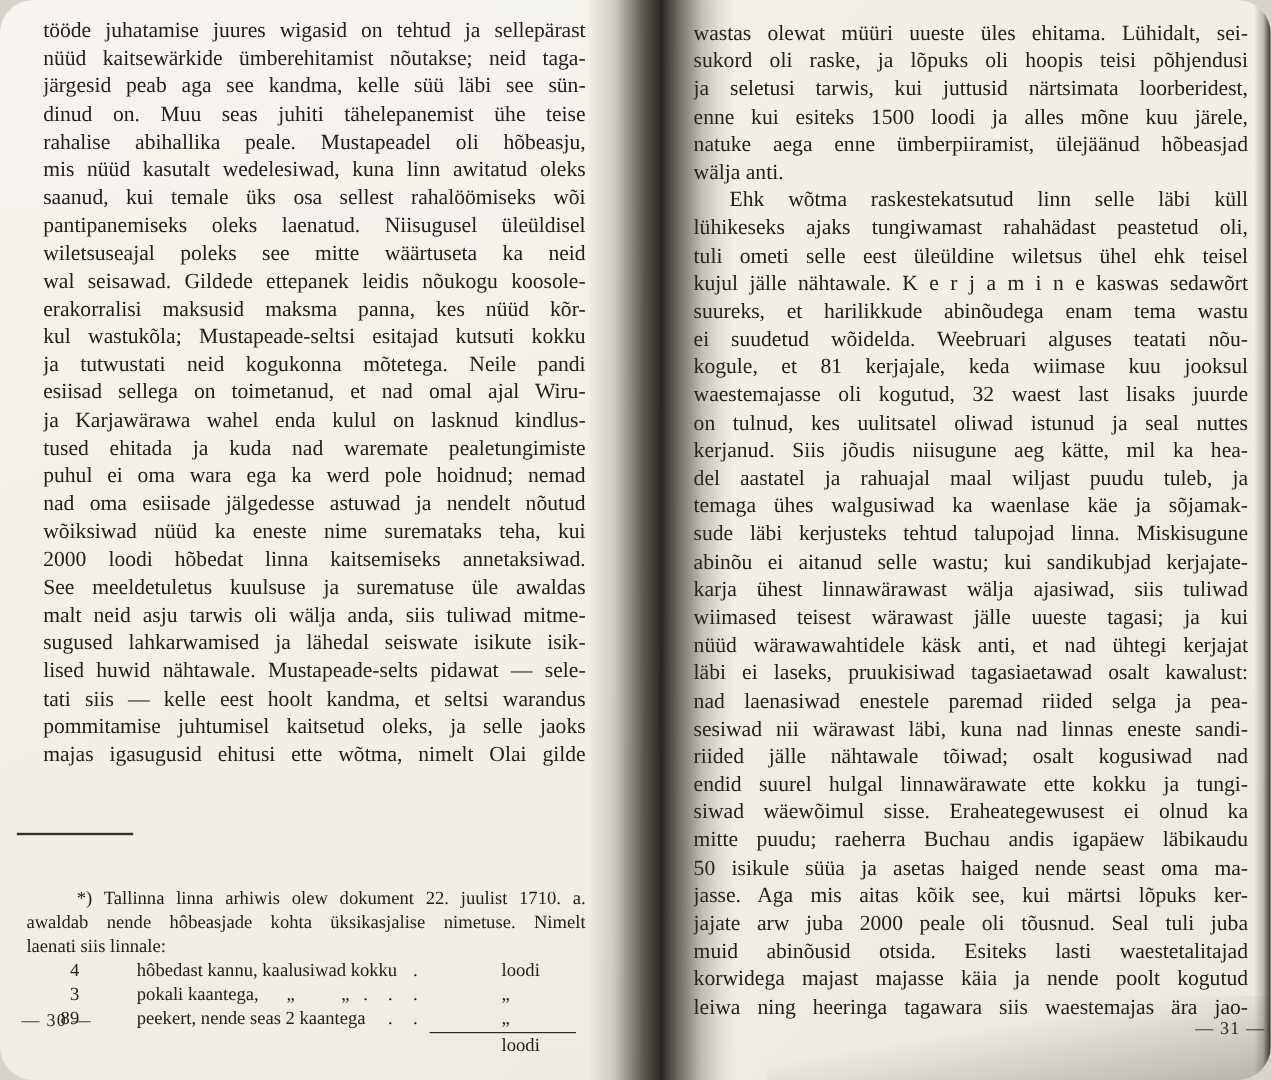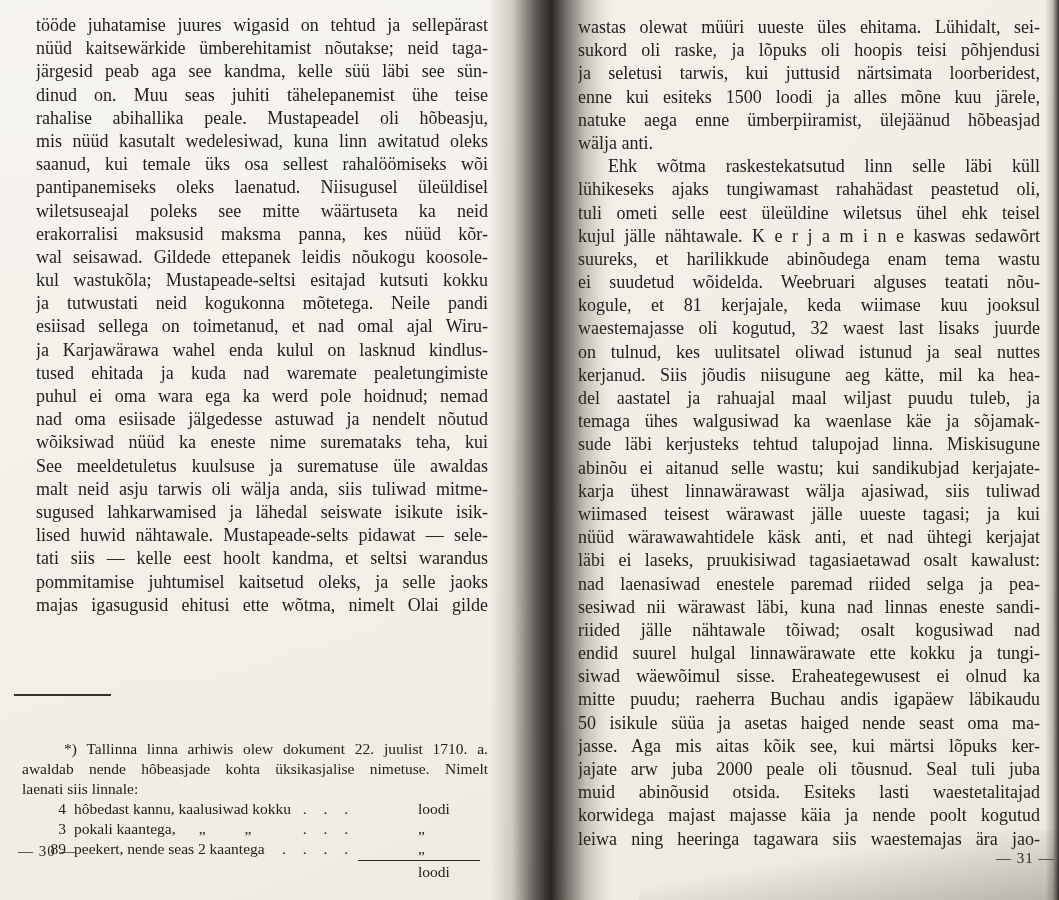--- a/index.html
+++ b/index.html
@@ -1,41 +1,42 @@
 <!DOCTYPE html>
 <html><head>
 <meta charset="utf-8">
 <style>
   html,body{margin:0;padding:0;background:#d9d4c9;}
   .scan{
     position:relative; width:1059px; height:900px; overflow:hidden;
     background:linear-gradient(135deg,#f4f1ea 0%,#f1eee7 55%,#ece8df 100%);
     font-family:"Liberation Serif","DejaVu Serif",serif;
     color:#23201b;
+    border-radius:28px;
   }
   
   .body-text{position:absolute; font-size:18px; line-height:23.2px;}
   .left-body{left:36px; top:14px; width:452px;}
   .right-body{left:578px; top:16px; width:462px;}
   .line{
     height:23.2px; overflow:hidden;
     text-align:justify; text-align-last:justify;
     white-space:normal;
   }
   .line.end{text-align-last:left;}
   .line.indent{text-indent:30px;}
   .paragraph{margin:0;}
   
   .fn-sep{position:absolute; left:14px; top:694px; width:97px; border-top:2px solid #34312b;}
   .footnote{position:absolute; left:22px; top:739px; width:466px; font-size:15.5px; line-height:20px;}
   .footnote .line{height:20px;}
   .footnote .line.indent{text-indent:42px;}
   .fn-row{display:flex; height:20px; overflow:hidden;}
   .fn-qty{flex:0 0 44px; text-align:right;}
-  .fn-desc{flex:0 0 auto; padding-left:8px; white-space:pre;}
+  .fn-desc{flex:0 0 auto; padding-left:8px; white-space:pre;margin-left:40px;}
   .fn-dots{flex:1 1 auto; text-align:right; padding-right:12px; word-spacing:13px; overflow:hidden;}
   .fn-val{flex:0 0 46px; text-align:right;margin-top:36px;}
   .fn-unit{flex:0 0 70px; padding-left:12px;}
   .fn-sumline{margin-left:336px; width:122px; border-top:1.8px solid #2d2a25; margin-top:1px; margin-bottom:1px;}
   
   .pageno{position:absolute; font-size:15px; color:#2a2722; letter-spacing:1px;}
   .pageno-left{left:18px; top:843px;}
   .pageno-right{left:996px; top:850px;}
   
   .gutter{
@@ -72,30 +73,31 @@
   <div class="body-text left-body">
       <div class="line">tööde juhatamise juures wigasid on tehtud ja sellepärast</div>
       <div class="line">nüüd kaitsewärkide ümberehitamist nõutakse; neid taga-</div>
       <div class="line">järgesid peab aga see kandma, kelle süü läbi see sün-</div>
       <div class="line">dinud on.  Muu seas juhiti tähelepanemist ühe teise</div>
       <div class="line">rahalise abihallika peale.  Mustapeadel oli hõbeasju,</div>
       <div class="line">mis nüüd kasutalt wedelesiwad, kuna linn awitatud oleks</div>
       <div class="line">saanud, kui temale üks osa sellest rahalöömiseks wõi</div>
       <div class="line">pantipanemiseks oleks laenatud.  Niisugusel üleüldisel</div>
       <div class="line">wiletsuseajal poleks see mitte wäärtuseta ka neid</div>
+      <div class="line">wal seisawad.  Gildede ettepanek leidis nõukogu koosole-</div>
       <div class="line">erakorralisi maksusid maksma panna, kes nüüd kõr-</div>
-      <div class="line">wal seisawad.  Gildede ettepanek leidis nõukogu koosole-</div>
       <div class="line">kul wastukõla; Mustapeade-seltsi esitajad kutsuti kokku</div>
       <div class="line">ja tutwustati neid kogukonna mõtetega.  Neile pandi</div>
       <div class="line">esiisad sellega on toimetanud, et nad omal ajal Wiru-</div>
       <div class="line">ja Karjawärawa wahel enda kulul on lasknud kindlus-</div>
       <div class="line">tused ehitada ja kuda nad waremate pealetungimiste</div>
       <div class="line">puhul ei oma wara ega ka werd pole hoidnud; nemad</div>
       <div class="line">nad oma esiisade jälgedesse astuwad ja nendelt nõutud</div>
       <div class="line">wõiksiwad nüüd ka eneste nime suremataks teha, kui</div>
+      <div class="line">2000 loodi hõbedat linna kaitsemiseks annetaksiwad.</div>
       <div class="line">See meeldetuletus kuulsuse ja surematuse üle awaldas</div>
       <div class="line">malt neid asju tarwis oli wälja anda, siis tuliwad mitme-</div>
       <div class="line">sugused lahkarwamised ja lähedal seiswate isikute isik-</div>
       <div class="line">lised huwid nähtawale. Mustapeade-selts pidawat — sele-</div>
       <div class="line">tati siis — kelle eest hoolt kandma, et seltsi warandus</div>
       <div class="line">pommitamise juhtumisel kaitsetud oleks, ja selle jaoks</div>
       <div class="line">majas igasugusid ehitusi ette wõtma, nimelt Olai gilde</div>
     </div>
   <div class="fn-sep"></div>
   <div class="footnote">

